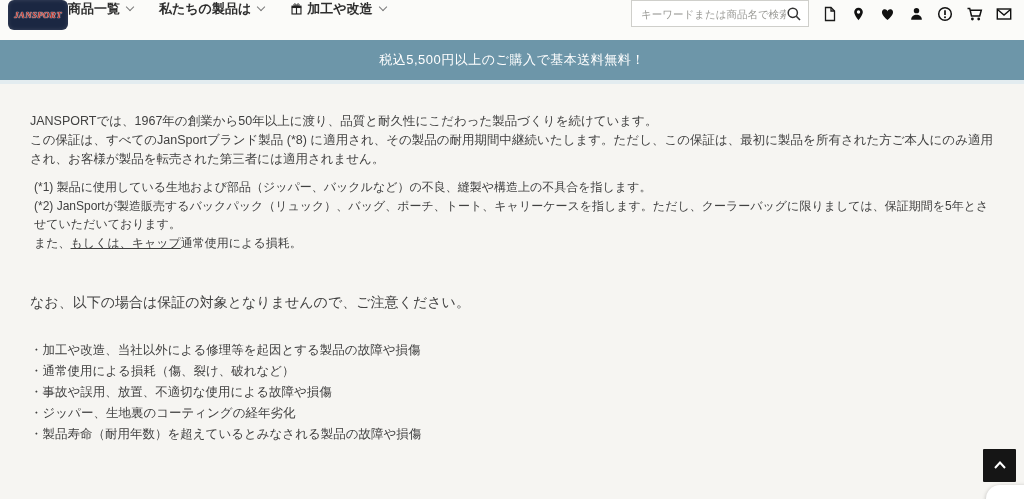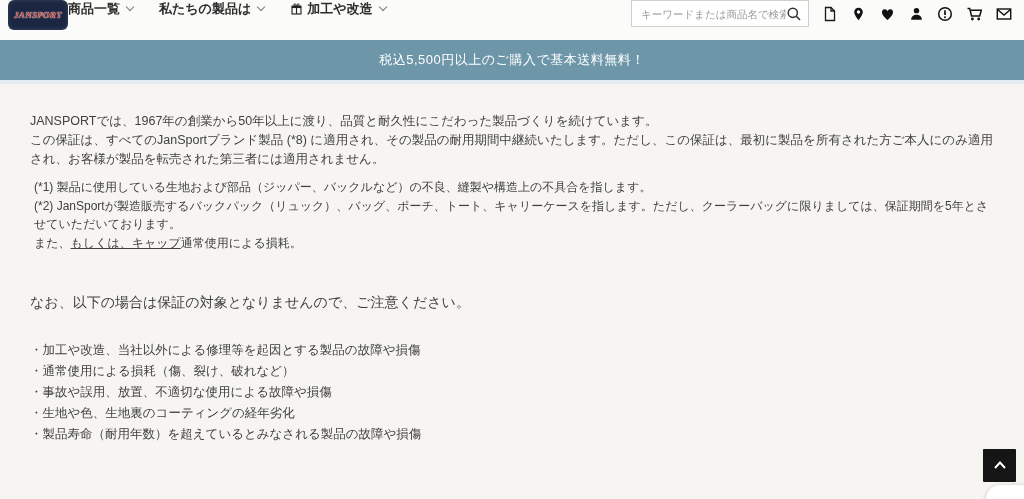--- a/index.html
+++ b/index.html
@@ -178,21 +178,21 @@
       <span>また、</span><span class="foot-link">もしくは、キャップ</span><span>通常使用による損耗。</span>
     </div>
   </div>
 
   <div class="notice-intro">なお、以下の場合は保証の対象となりませんので、ご注意ください。</div>
 
   <div class="excl-list">
     <div>・加工や改造、当社以外による修理等を起因とする製品の故障や損傷</div>
     <div>・通常使用による損耗（傷、裂け、破れなど）</div>
     <div>・事故や誤用、放置、不適切な使用による故障や損傷</div>
-    <div>・生地や色、生地裏のコーティングの経年劣化</div>
+    <div>・ジッパー、生地裏のコーティングの経年劣化</div>
     <div>・製品寿命（耐用年数）を超えているとみなされる製品の故障や損傷</div>
   </div>
 
 </div>
 
 <div class="corner-widget"></div>
 <div class="scroll-top">
   <span>
     <svg width="16" height="12" viewBox="0 0 16 12">
         <polyline points="3,9 8,3.5 13,9" fill="none" stroke="#fff" stroke-width="2"></polyline>

